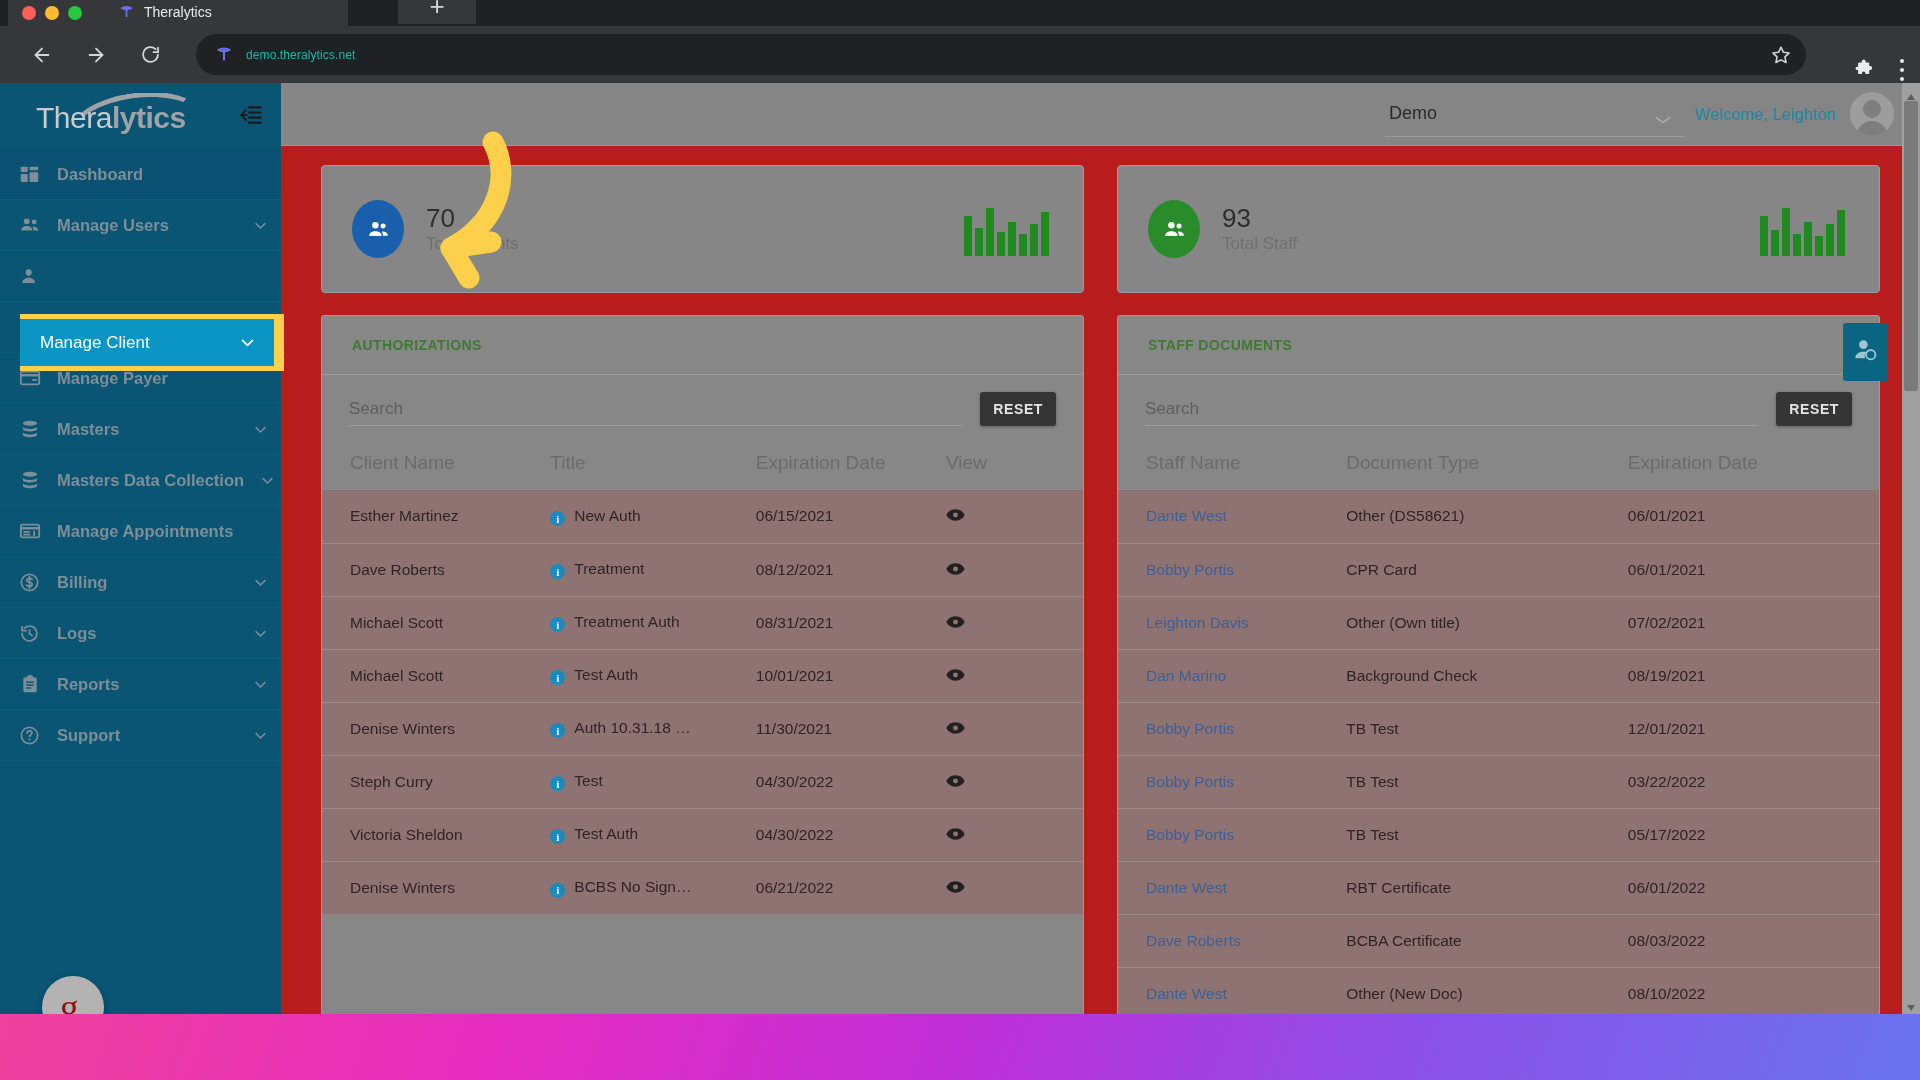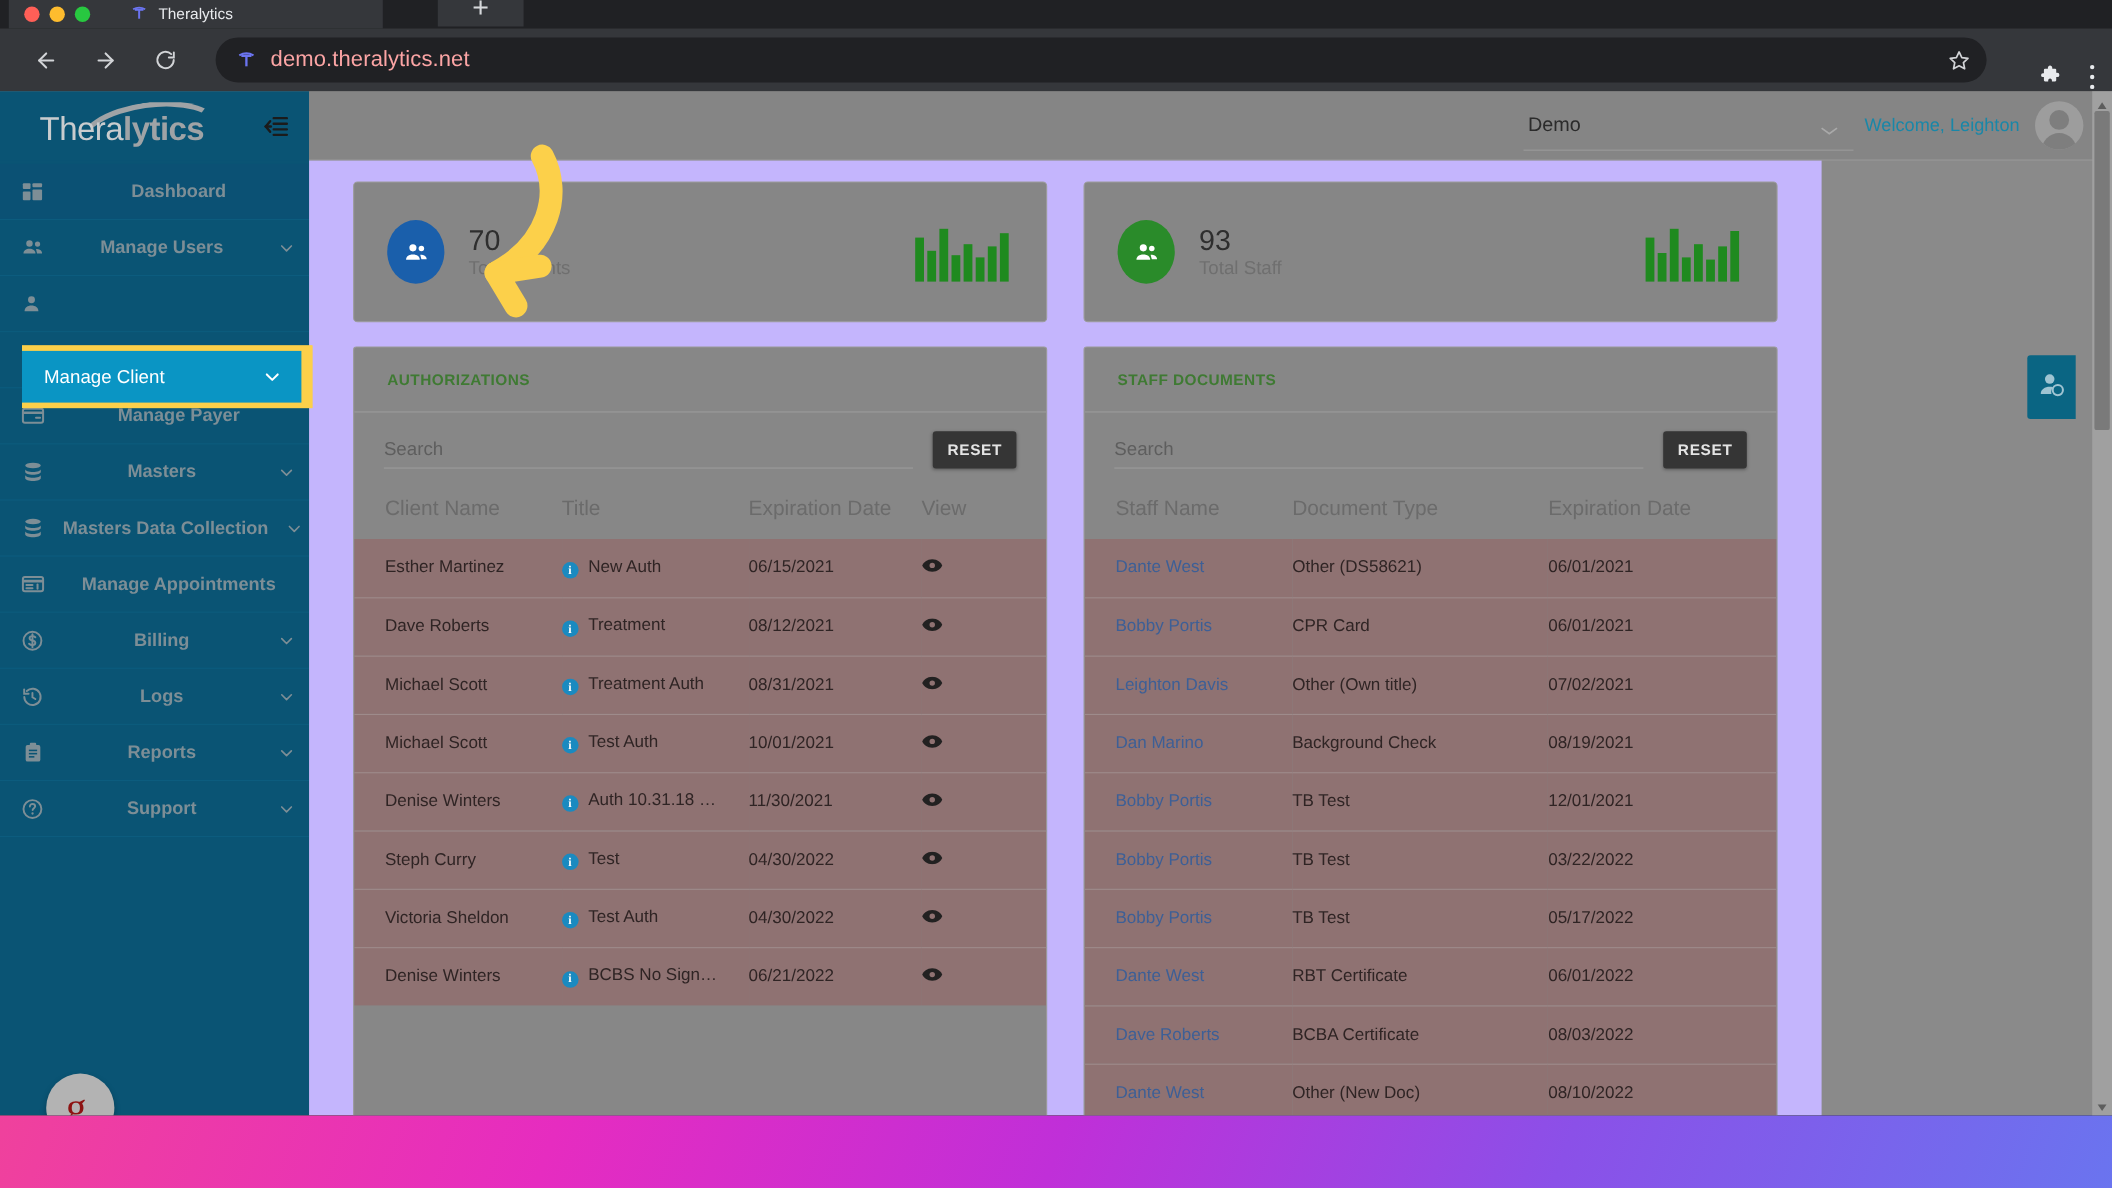--- a/index.html
+++ b/index.html
@@ -84,21 +84,21 @@
   #omnibox {
     position: absolute; left: 196px; top: 8px;
     width: 1610px; height: 41px;
     background: #202124;
     border-radius: 21px;
     display: flex; align-items: center;
     padding: 0 14px 0 18px;
   }
   #omni-fav { width: 20px; height: 20px; flex: none; margin-right: 12px; }
   #omni-url {
-    color: #fca5a5; font-size: 20px; letter-spacing: .1px;
+    color: #14b8a6; font-size: 12px; letter-spacing: .1px;
     flex: 1; white-space: nowrap; overflow: hidden;
   }
   #omni-star { width: 22px; height: 22px; color: #d2d4d7; flex: none; }
   #ext-icon {
     position: absolute; left: 1852px; top: 32px;
     width: 24px; height: 24px; color: #e8eaed;
   }
   #menu-icon {
     position: absolute; left: 1894px; top: 30px;
     width: 16px; height: 28px;
@@ -149,21 +149,20 @@
     width: 26px; height: 26px; color: #1b1b1b; flex: none;
   }
 
   .nav-list { margin-top: 3px; }
   .nav-item {
     height: 51px; display: flex; align-items: center;
     padding: 0 13px 0 18px; gap: 16px;
     color: #7d8e96; font-size: 16.5px; font-weight: 600;
     border-bottom: 1px solid #0c5c7e;
     position: relative;
-    text-align: center;
   }
   .nav-item.first { background: #0b5174; }
   .nav-icon { width: 23px; height: 23px; flex: none; color: #7d8e96; display: flex; align-items: center; justify-content: center; }
   .nav-label { flex: 1; white-space: nowrap; }
   .nav-chev { width: 15px; height: 15px; flex: none; color: #7d8e96; }
 
   
   #mc-wrap {
     position: absolute; left: 20px; top: 231px;
     width: 264px; height: 57px;
@@ -222,22 +221,22 @@
     width: 18px; height: 18px; border-radius: 50%; background: #7e7e7e;
   }
   #avatar::after {
     content: ""; position: absolute; left: 6px; top: 29px;
     width: 32px; height: 24px; border-radius: 16px 16px 0 0; background: #7e7e7e;
   }
 
   
   #content {
     position: absolute; left: 281px; top: 63px;
-    width: 1375px; height: 868px;
-    background: #c4b5fd;
+    width: 1639px; height: 868px;
+    background: #b91c1c;
     overflow: hidden;
   }
 
   .stat-row { display: flex; gap: 33px; padding: 19px 40px 0 40px; }
   .stat-card {
     flex: 1; height: 128px; background: #868686;
     border: 1px solid #9c9c9c; border-radius: 4px;
     display: flex; align-items: center; padding: 0 34px 0 30px;
     position: relative;
   }

